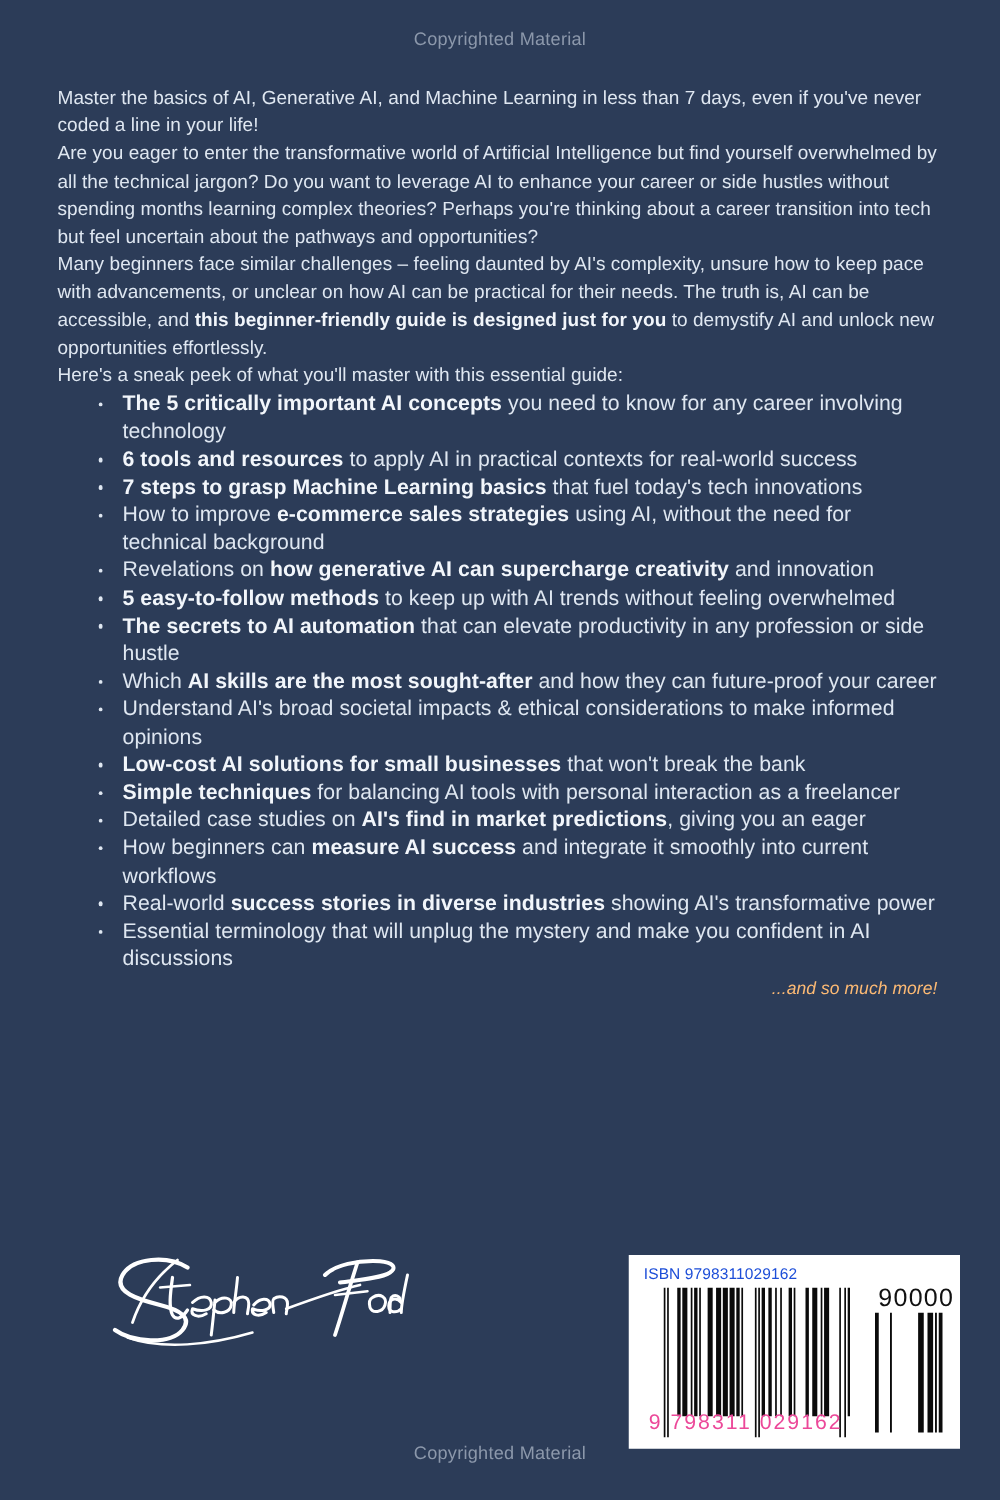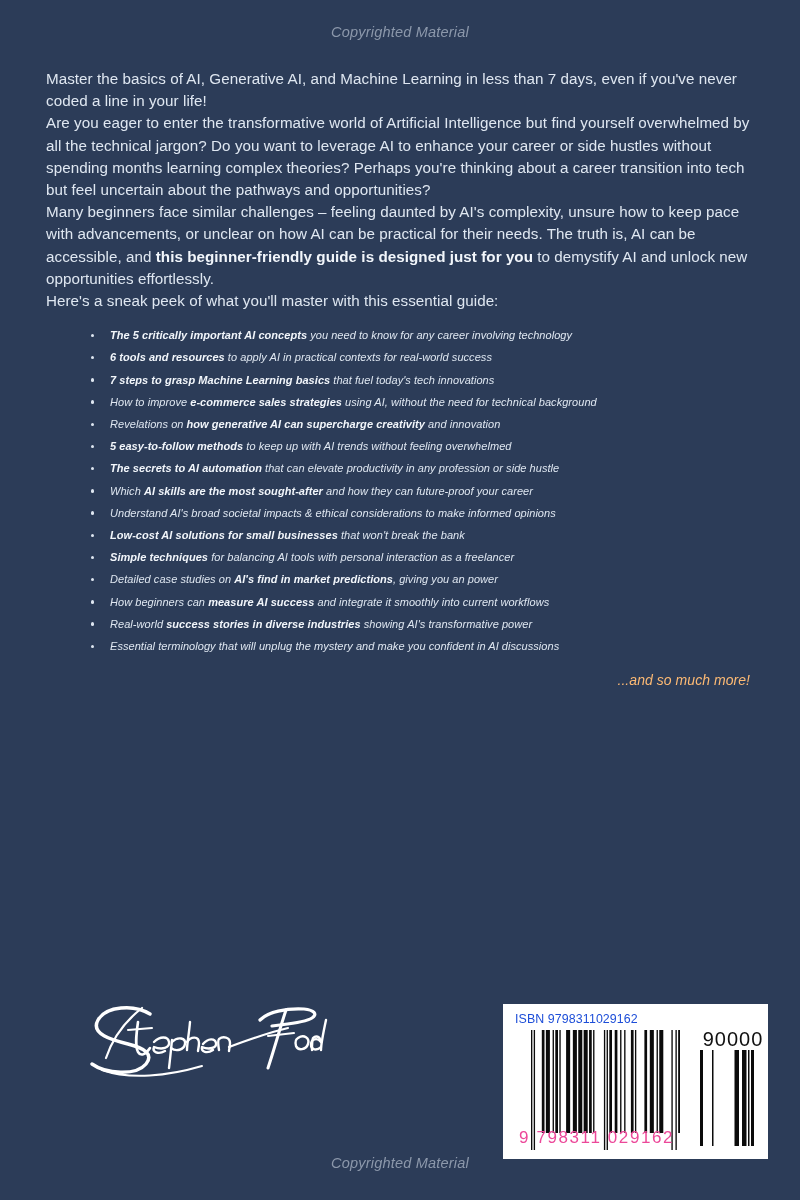--- a/index.html
+++ b/index.html
@@ -25,21 +25,20 @@
   
   .copyright-mark {
     position: absolute;
     left: 0;
     width: 800px;
     text-align: center;
     color: #8c98ab;
     font-size: 14.5px;
     letter-spacing: 0.2px;
     font-family: "Liberation Sans", sans-serif;
-    font-style: italic;
   }
   .copyright-top { top: 24px; }
   .copyright-bottom { top: 1155px; }
 
   
   .blurb {
     position: absolute;
     left: 46px;
     top: 68px;
     width: 704px;
@@ -52,26 +51,25 @@
     margin: 0;
   }
   .blurb b, .bullets b {
     font-weight: bold;
     color: #f2f6fb;
   }
 
   
   .bullets {
     list-style: none;
-    margin: 12px;
+    margin: 0;
     padding: 0;
     color: #dfe7f1;
-    font-size: 11px;
+    font-size: 17px;
     line-height: 22.2px;
-    font-style: italic;
   }
   .bullets li {
     position: relative;
     padding-left: 52px;
     margin: 0;
   }
   .bullets li::before {
     content: "";
     position: absolute;
     left: 33px;
@@ -179,21 +177,21 @@
         <li><b>6 tools and resources</b><span> to apply AI in practical contexts for real-world success</span></li>
         <li><b>7 steps to grasp Machine Learning basics</b><span> that fuel today's tech innovations</span></li>
         <li><span>How to improve </span><b>e-commerce sales strategies</b><span> using AI, without the need for technical background</span></li>
         <li><span>Revelations on </span><b>how generative AI can supercharge creativity</b><span> and innovation</span></li>
         <li><b>5 easy-to-follow methods</b><span> to keep up with AI trends without feeling overwhelmed</span></li>
         <li><b>The secrets to AI automation</b><span> that can elevate productivity in any profession or side hustle</span></li>
         <li><span>Which </span><b>AI skills are the most sought-after</b><span> and how they can future-proof your career</span></li>
         <li><span>Understand AI's broad societal impacts &amp; ethical considerations to make informed opinions</span></li>
         <li><b>Low-cost AI solutions for small businesses</b><span> that won't break the bank</span></li>
         <li><b>Simple techniques</b><span> for balancing AI tools with personal interaction as a freelancer</span></li>
-        <li><span>Detailed case studies on </span><b>AI's find in market predictions</b><span>, giving you an power</span></li>
+        <li><span>Detailed case studies on </span><b>AI's find in market predictions</b><span>, giving you an eager</span></li>
         <li><span>How beginners can </span><b>measure AI success</b><span> and integrate it smoothly into current workflows</span></li>
         <li><span>Real-world </span><b>success stories in diverse industries</b><span> showing AI's transformative power</span></li>
         <li><span>Essential terminology that will unplug the mystery and make you confident in AI discussions</span></li>
       </ul>
 
     <p class="closing">...and so much more!</p>
   </div>
 
   <div class="signature">
     <svg width="260" height="92" viewBox="0 0 260 92" xmlns="http://www.w3.org/2000/svg" aria-hidden="true">

